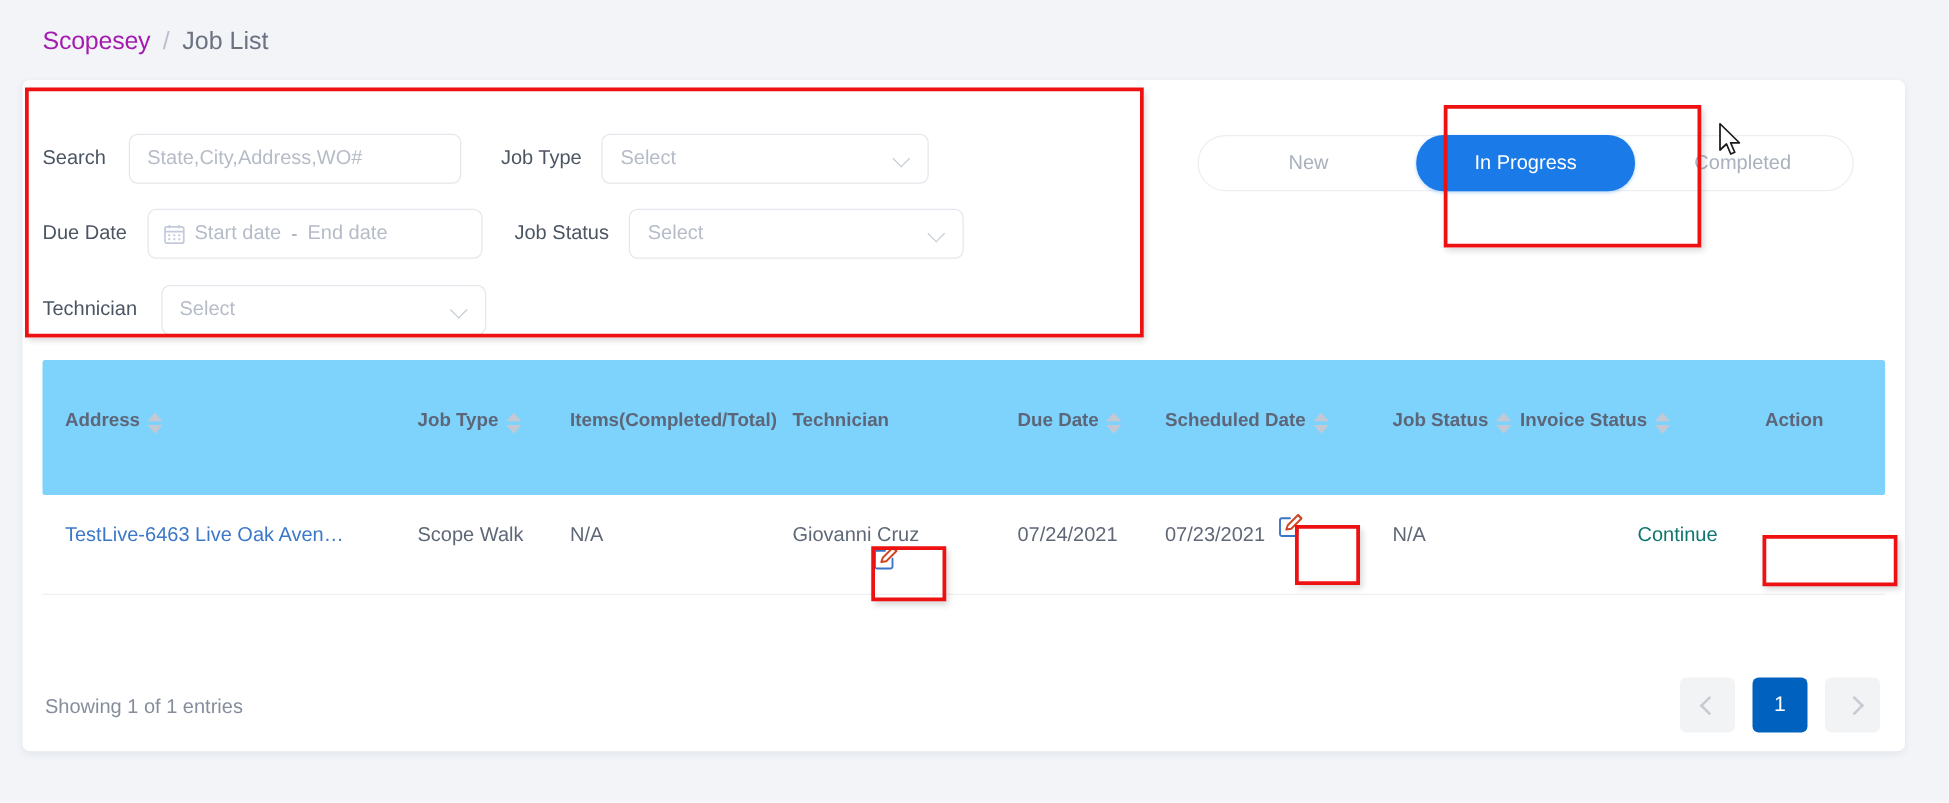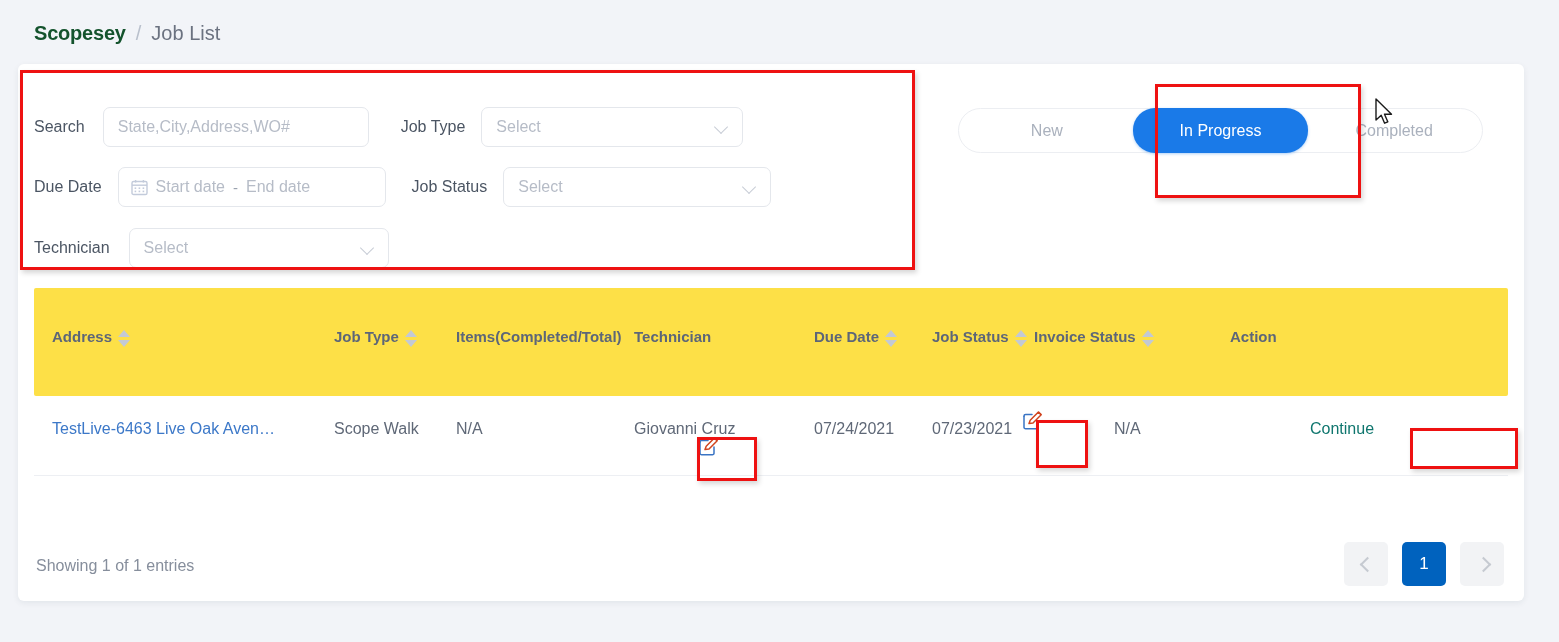--- a/index.html
+++ b/index.html
@@ -11,21 +11,21 @@
     overflow: hidden;
     position: relative;
   }
 
   
   .breadcrumb {
     position: absolute; left: 34px; top: 22px;
     display: flex; align-items: center; gap: 10px;
     font-size: 20px;
   }
-  .bc-app { font-weight: bold; color: #14532d; letter-spacing: -0.2px; }
+  .bc-app { font-weight: normal; color: #a21caf; letter-spacing: -0.2px; }
   .bc-sep { color: #b9c0cc; font-weight: 400; }
   .bc-cur { color: #6b7280; font-weight: 400; }
 
   
   .card {
     position: absolute; left: 18px; top: 64px;
     width: 1506px; height: 537px;
     background: #ffffff;
     border-radius: 6px;
     box-shadow: 0 2px 6px rgba(18,38,63,.07);
@@ -88,21 +88,21 @@
     background: #1a7ae8; color: #fff;
     border-radius: 22px;
     height: 45px; line-height: 45px;
     margin: 0 -2px;
     box-shadow: 0 1px 3px rgba(26,122,232,.35);
   }
 
   
   .table { position: absolute; left: 16px; top: 224px; width: 1474px; }
   .thead {
-    background: #fde047;
+    background: #7dd3fc;
     display: flex; align-items: flex-start;
     min-height: 108px;
     border-radius: 2px;
   }
   .th {
     font-size: 15px; font-weight: bold; color: #5d6678;
     padding: 38px 0 0 0;
     display: flex; align-items: flex-start; gap: 6px;
     line-height: 1.45;
   }
@@ -275,20 +275,27 @@
       <div class="th c-tech">
         <span class="lbl">Technician</span>
       </div>
       <div class="th c-due">
         <span class="lbl">Due Date</span>
         <span class="sorter">
             <i class="up"></i>
             <i class="dn"></i>
           </span>
       </div>
+      <div class="th c-sched">
+        <span class="lbl">Scheduled Date</span>
+        <span class="sorter">
+            <i class="up"></i>
+            <i class="dn"></i>
+          </span>
+      </div>
       <div class="th c-jobst">
         <span class="lbl">Job Status</span>
         <span class="sorter">
             <i class="up"></i>
             <i class="dn"></i>
           </span>
       </div>
       <div class="th c-inv">
         <span class="lbl">Invoice Status</span>
         <span class="sorter">

